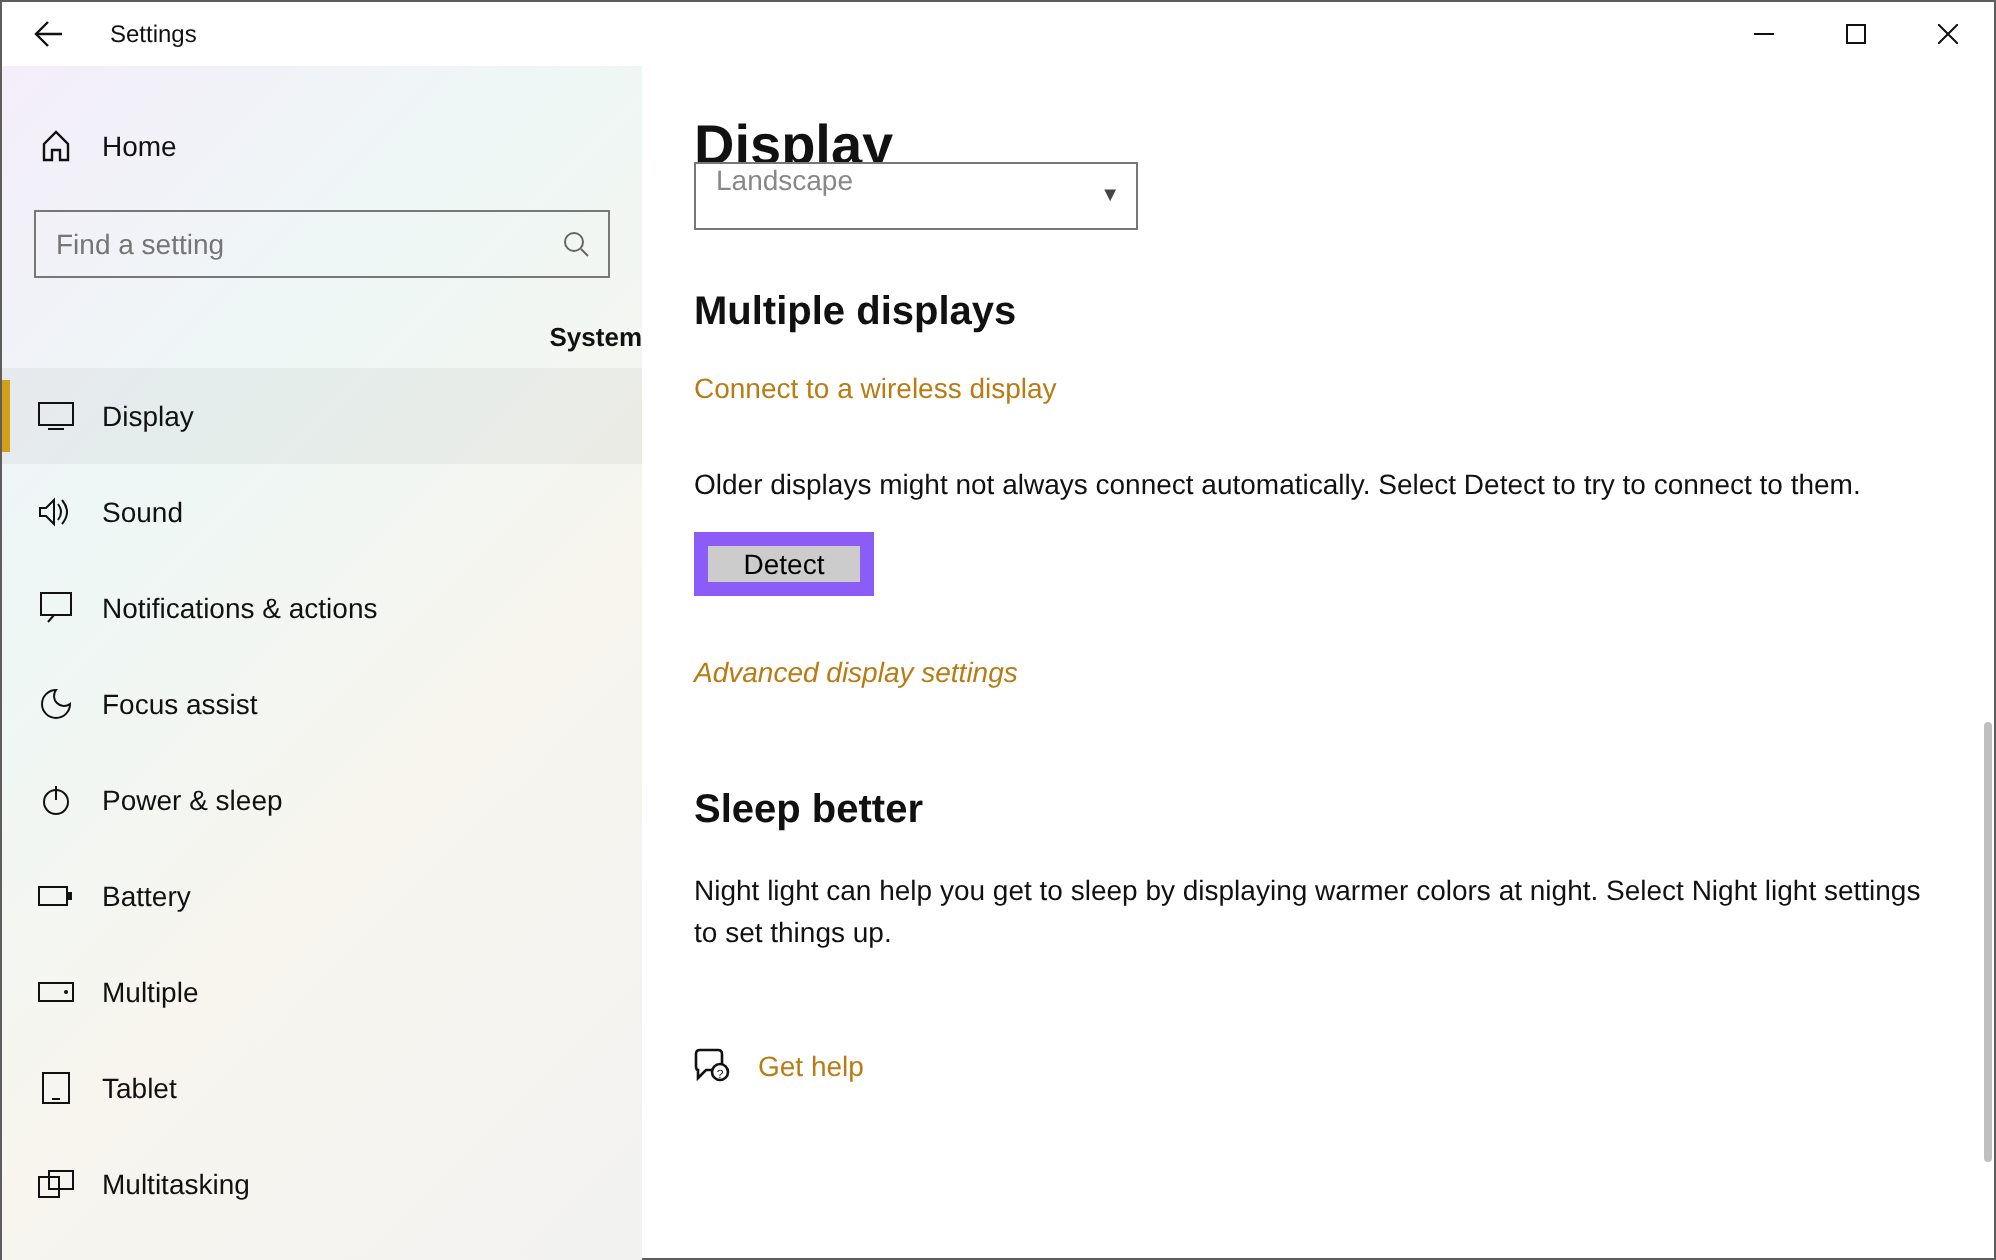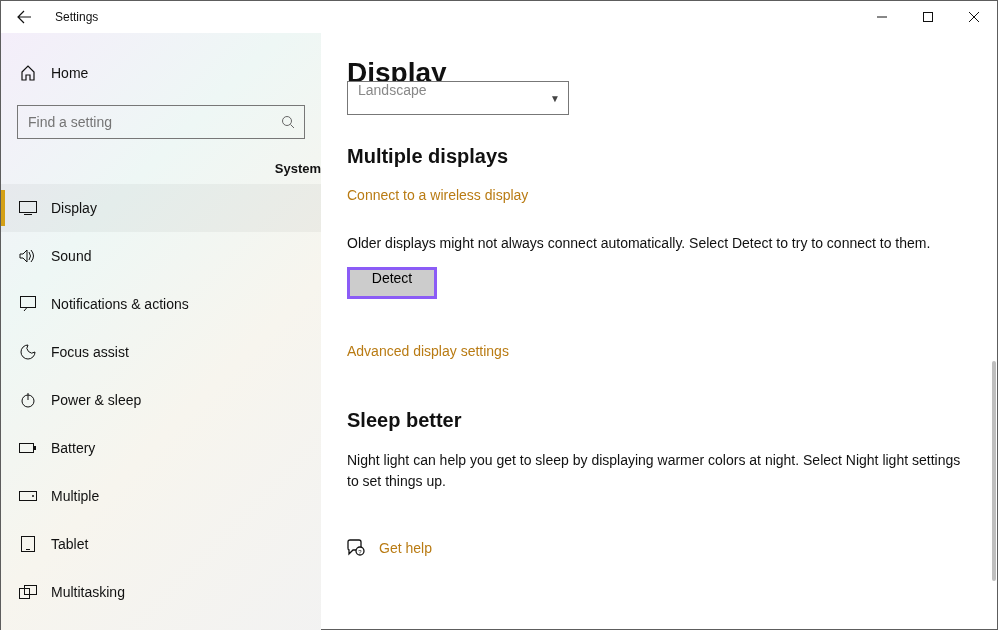--- a/index.html
+++ b/index.html
@@ -29,22 +29,22 @@
   .nav-item.active { background: rgba(0,0,0,0.04); }
   .icon-slot { width: 18px; display: flex; align-items: center; justify-content: center; }
   
   .main { position: absolute; left: 320px; top: 32px; right: 0; bottom: 0; padding: 24px 30px 0 26px; overflow: hidden; }
   .page-title { font-size: 28px; font-weight: 600; color: #111; margin-bottom: 8px; }
   .orientation-select { width: 222px; height: 34px; border: 1px solid #777; background: #fff; display: flex; align-items: flex-start; padding: 0 10px; color: #888; font-size: 14px; margin-top: -2px; position: relative; overflow: hidden; }
   .orientation-select .arrow { position: absolute; right: 8px; top: 50%; transform: translateY(-50%); color: #444; font-size: 10px;}
   .section-h { font-size: 20px; font-weight: 600; color: #111; margin-top: 30px; margin-bottom: 18px; }
   .link { color: #b97b13; font-size: 14px; display: inline-block; margin-bottom: 30px; }
   .body-text { font-size: 14px; color: #111; line-height: 1.45; max-width: 620px; }
-  .detect-btn { margin-top: 14px; width: 90px; height: 32px; background: #ccc; border: 3px solid #8b5cf6; font-size: 14px; display: flex; justify-content: center; cursor: default; }
-  .links-stack { margin-top: 44px; display: flex; flex-direction: row; gap: 12px; }
+  .detect-btn { margin-top: 14px; width: 90px; height: 32px; background: #ccc; border: 7px solid #8b5cf6; font-size: 14px; display: flex; align-items: center; justify-content: center; cursor: default; }
+  .links-stack { margin-top: 30px; display: flex; flex-direction: row; gap: 12px; font-style: italic; }
   .sleep-desc { margin-top: 8px; }
   .help-row { display: flex; align-items: center; margin-top: 48px; gap: 14px; }
   .help-row .link { margin-bottom: 0; }
   .scrollbar { position: absolute; right: 1px; top: 360px; width: 4px; height: 220px; background: #bfbfbf; border-radius: 2px; }
   svg { display: block; }
   .clip-top { margin-top: -16px; }
 </style>
 </head>
 <body>
 

